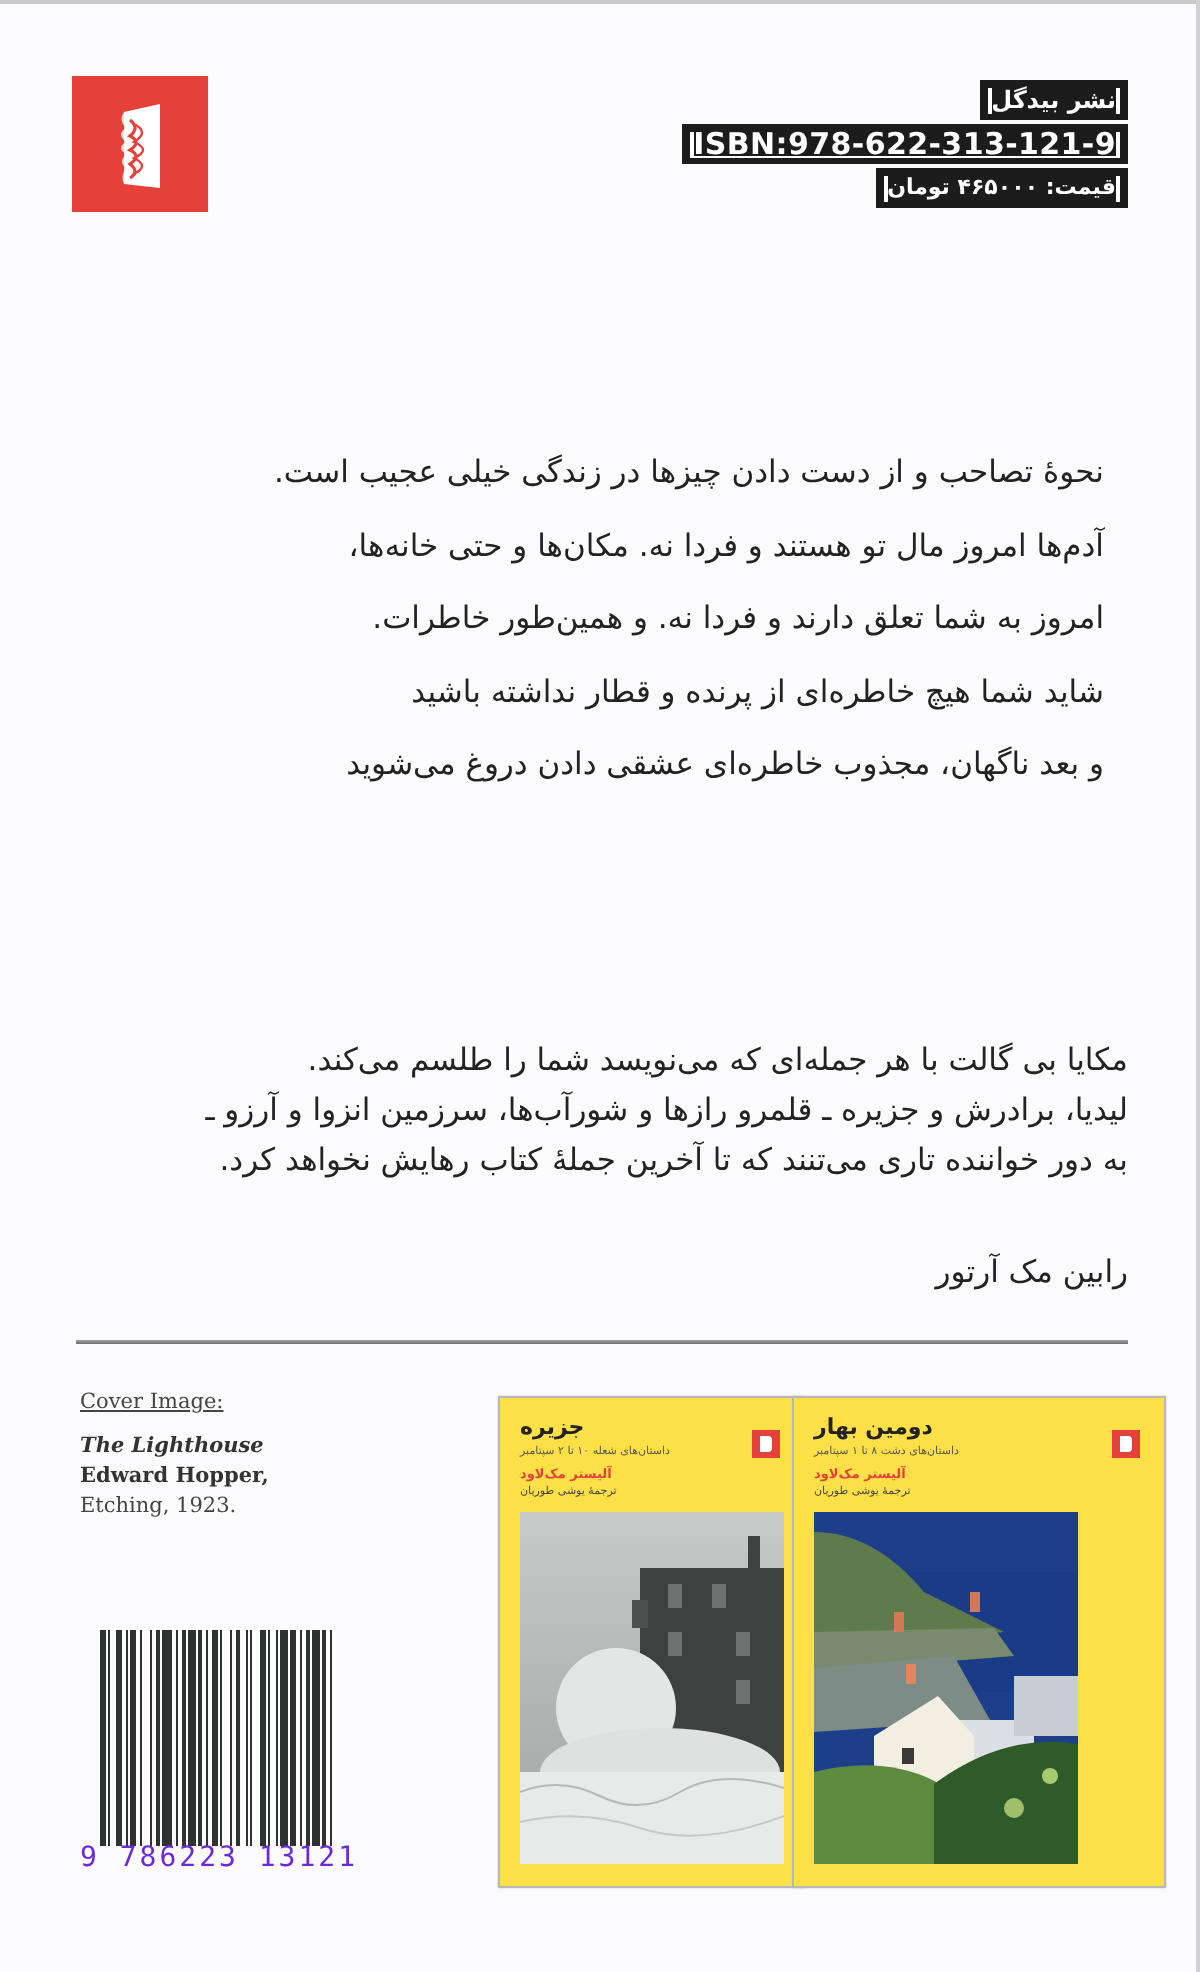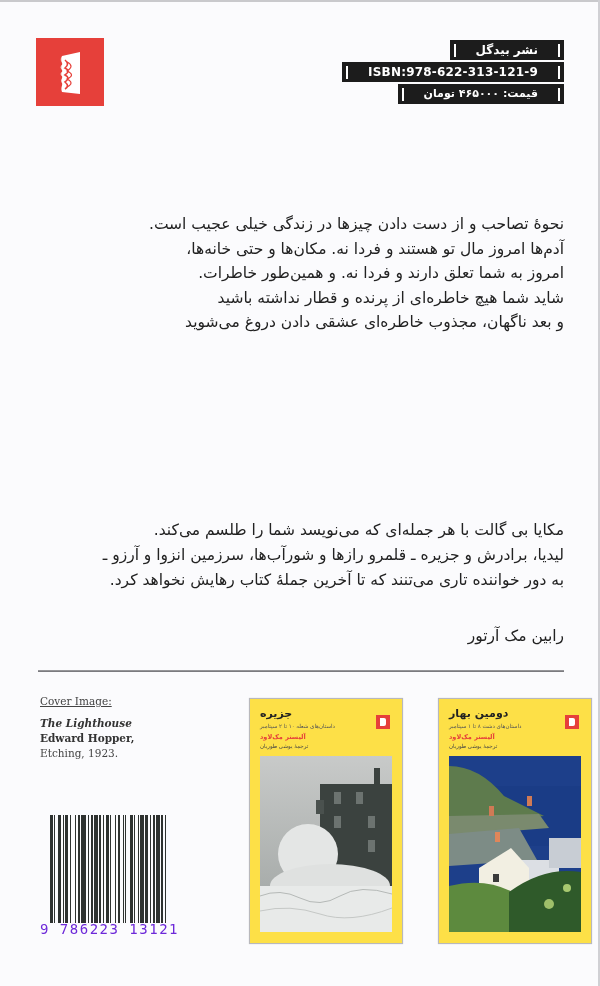--- a/index.html
+++ b/index.html
@@ -16,34 +16,34 @@
     .logo {
       position: absolute; left: 36px; top: 38px; width: 68px; height: 68px;
       background: #e6403a;
     }
     .logo svg { position: absolute; left: 0; top: 0; }
 
     
     .info { position: absolute; right: 36px; top: 40px; display: flex; flex-direction: column; align-items: flex-end; gap: 2px; }
     .info-row {
       background: #1c1c1c; color: #fff; height: 20px; line-height: 20px;
-      padding: 0 4px; font-size: 12px; font-weight: bold; display: flex; align-items: center; gap: 20px;
+      padding: 0 4px; font-size: 12px; font-weight: bold; display: flex; align-items: center; gap: 0;
       white-space: nowrap;
     }
     .info-row .bar { display: inline-block; width: 2px; height: 13px; background: #fff; }
-    .info-row.isbn { font-size: 12px; letter-spacing: 0.2px; }
+    .info-row.isbn { font-size: 15px; letter-spacing: 0.2px; text-decoration: underline; }
     .info-row.price { font-size: 11px; direction: rtl; }
 
     
     .blurb {
       position: absolute; right: 36px; top: 212px; width: 430px;
       direction: rtl; text-align: right;
       font-size: 15.5px; line-height: 24.5px; color: #222;
     }
-    .blurb p { margin: 0; white-space: nowrap; }
+    .blurb p { margin: 12px; white-space: nowrap; }
 
     .review {
       position: absolute; right: 36px; top: 518px; width: 530px;
       direction: rtl; text-align: right;
       font-size: 15.5px; line-height: 25px; color: #222;
     }
     .review p { margin: 0; white-space: nowrap; }
     .review .author { margin-top: 31px; }
 
     .divider {
@@ -77,21 +77,21 @@
     }
     .book .b-title { position: absolute; left: 10px; top: 8px; font-size: 11px; font-weight: bold; color: #222; direction: rtl; }
     .book .b-sub { position: absolute; left: 10px; top: 24px; font-size: 5.5px; color: #555; direction: rtl; white-space: nowrap; }
     .book .b-author { position: absolute; left: 10px; top: 34px; font-size: 6.5px; color: #e6403a; font-weight: bold; direction: rtl; }
     .book .b-trans { position: absolute; left: 10px; top: 44px; font-size: 5.5px; color: #444; direction: rtl; }
     .book .b-logo { position: absolute; right: 12px; top: 16px; width: 14px; height: 14px; background: #e6403a; }
     .book .b-logo::after { content: ""; position: absolute; left: 4px; top: 3px; width: 6px; height: 8px; background: #fff; border-radius: 0 2px 2px 0; }
     .book .b-art { position: absolute; left: 10px; top: 57px; width: 132px; height: 176px; overflow: hidden; }
 
     .book1 { left: 249px; }
-    .book2 { left: 438px; }
+    .book2 { left: 396px; padding-left: 33px; }
   </style>
 </head>
 <body>
 
 <div class="page-edge-top"></div>
 <div class="page-edge-right"></div>
 
 <div class="logo">
   <svg width="68" height="68" viewBox="0 0 68 68">
     <path d="M26 18 L44 14 L44 56 L26 54 Z" fill="#ffffff"></path>

